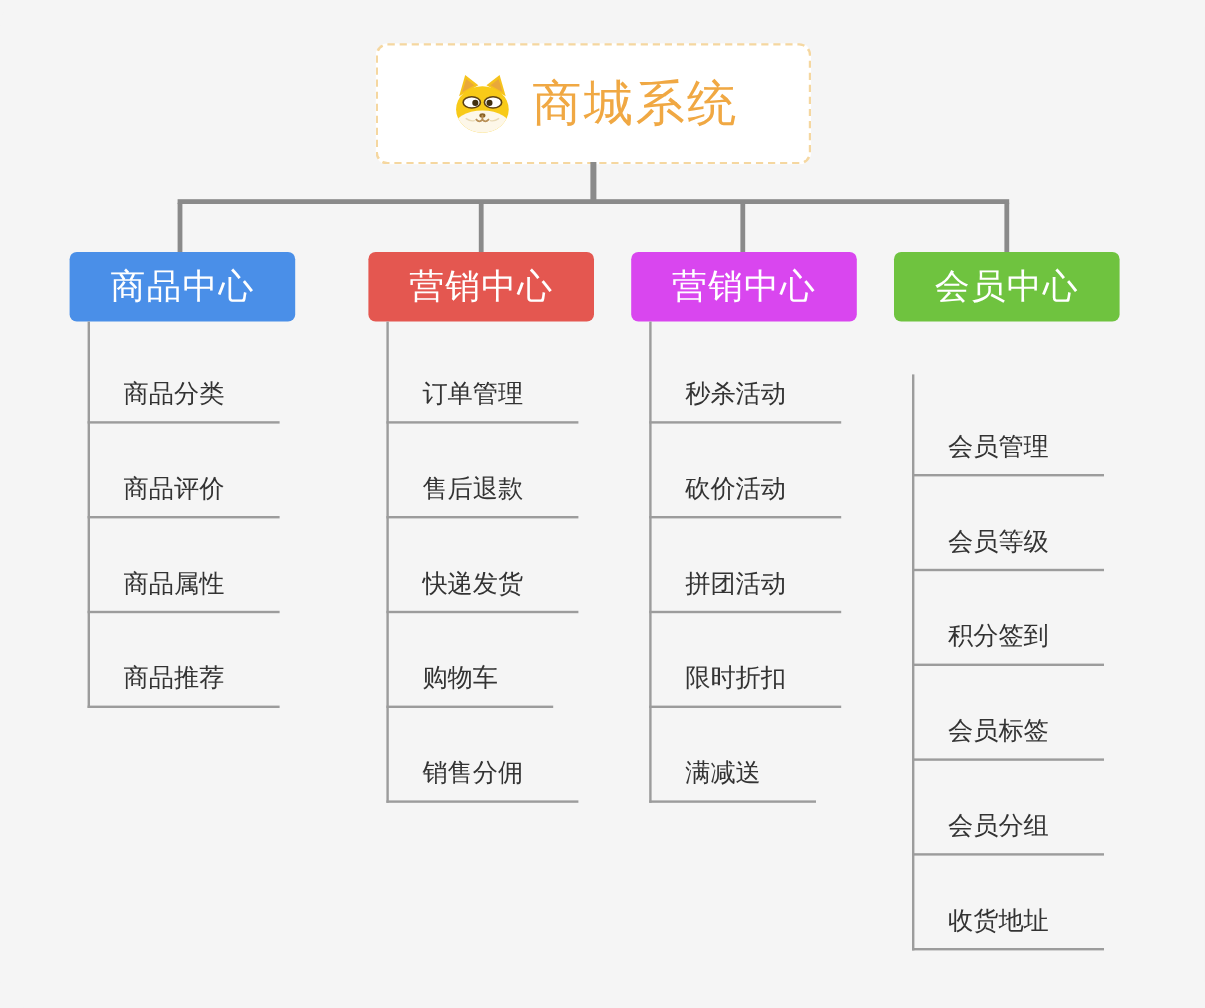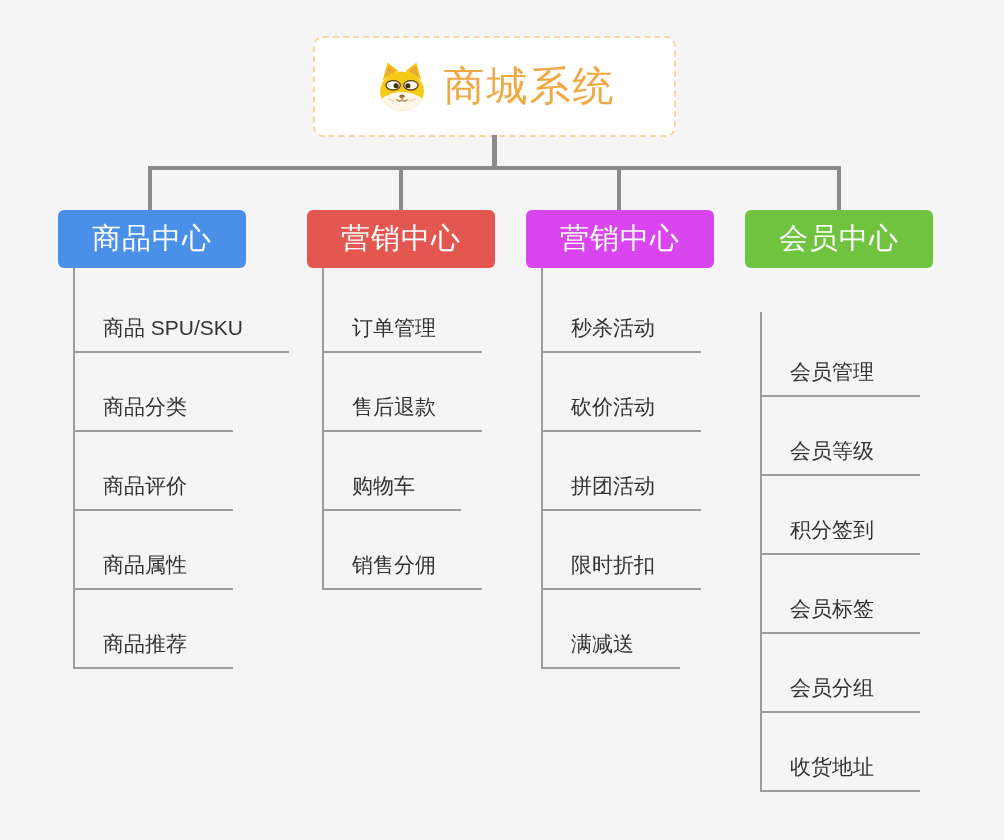--- a/index.html
+++ b/index.html
@@ -111,30 +111,30 @@
     <span>营销中心</span>
   </div>
   <div class="branch branch-2" style="background-color: #d946ef;">
     <span>营销中心</span>
   </div>
   <div class="branch branch-3" style="background-color: rgb(111, 195, 63);">
     <span>会员中心</span>
   </div>
 
   <div class="column column-0">
-    <div class="leaf">商品 SPU/SKU</div>
     <div class="leaf">商品分类</div>
     <div class="leaf">商品评价</div>
     <div class="leaf">商品属性</div>
     <div class="leaf">商品推荐</div>
   </div>
 
   <div class="column column-1">
     <div class="leaf">订单管理</div>
     <div class="leaf">售后退款</div>
+    <div class="leaf">快递发货</div>
     <div class="leaf">购物车</div>
     <div class="leaf">销售分佣</div>
   </div>
 
   <div class="column column-2">
     <div class="leaf">秒杀活动</div>
     <div class="leaf">砍价活动</div>
     <div class="leaf">拼团活动</div>
     <div class="leaf">限时折扣</div>
     <div class="leaf">满减送</div>

